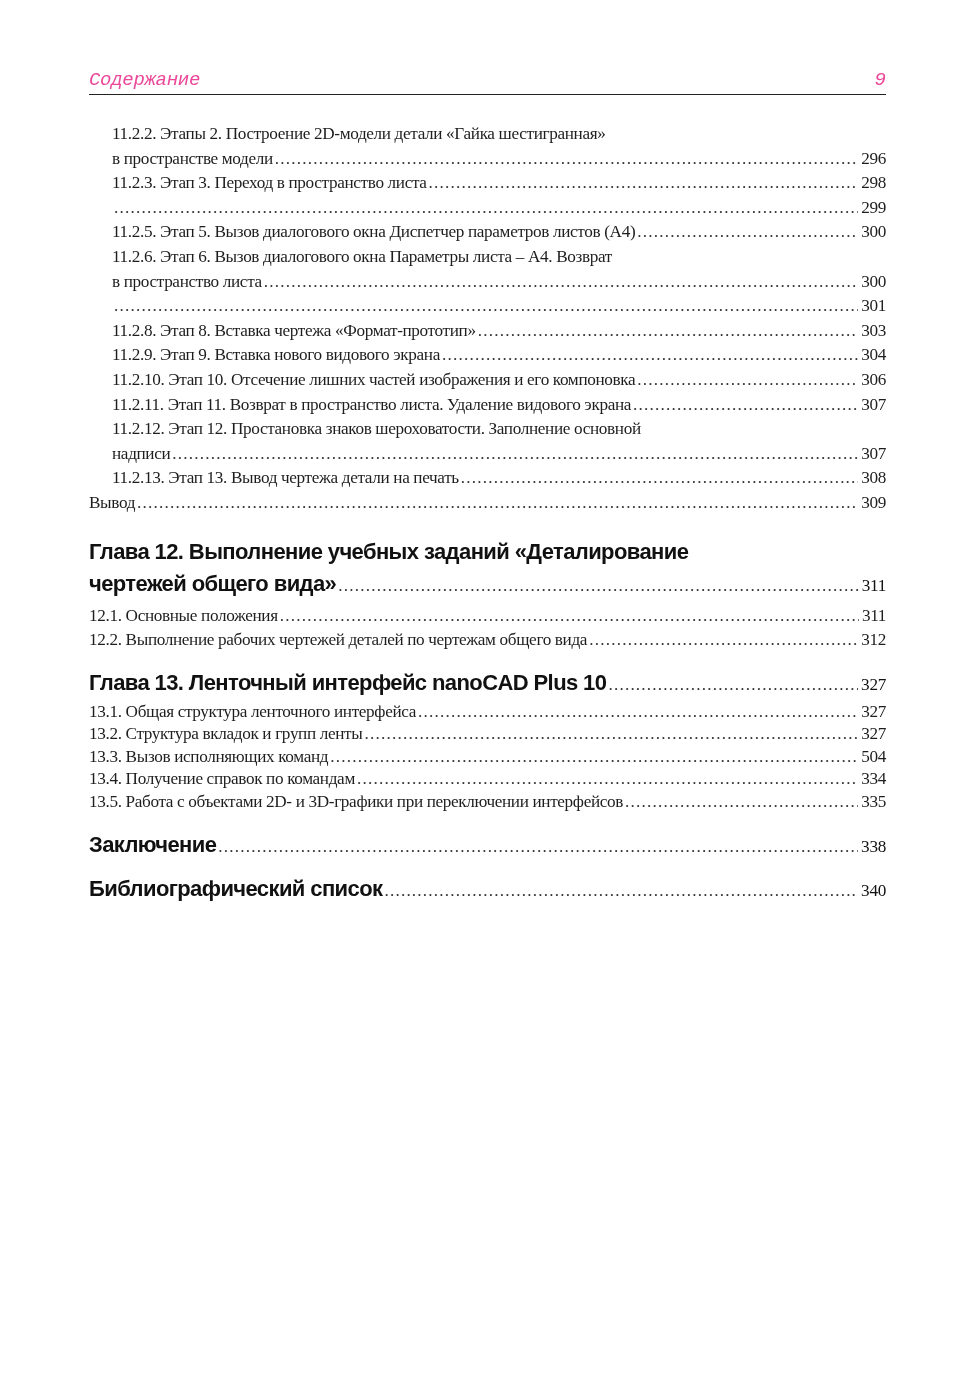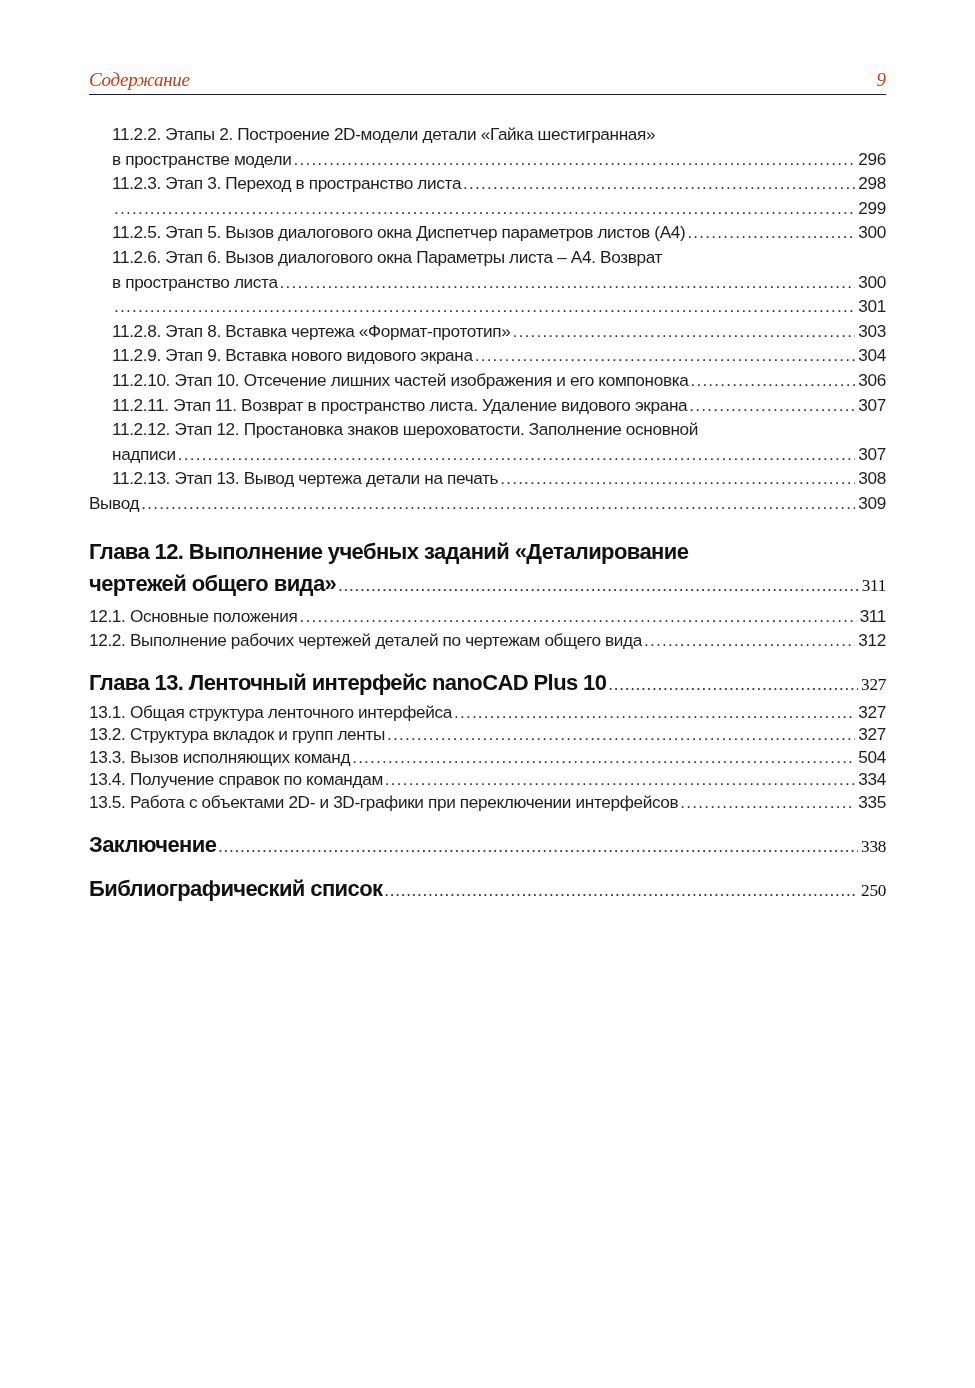--- a/index.html
+++ b/index.html
@@ -1,29 +1,29 @@
 <!DOCTYPE html>
 <html><head>
   <meta charset="utf-8">
   <style>
     html, body { margin: 0; padding: 0; background: #ffffff; }
     body { width: 975px; height: 1388px; position: relative; color: #1a1a1a; overflow: hidden; }
     .header {
       position: absolute; left: 89px; top: 66px; width: 797px; height: 28px;
       border-bottom: 1.3px solid #222;
-      font-family: Liberation Serif, serif; font-style: italic;
-      font-size: 19px; color: #c2410c;
+      font-family: Liberation Mono, monospace; font-style: italic;
+      font-size: 19px; color: #ec4899;
     }
     .header .title { position: absolute; left: 0; top: 3px; letter-spacing: -0.3px; }
     .header .pagenum { position: absolute; right: 0; top: 3px; }
 
     .toc { position: absolute; left: 89px; top: 122px; width: 797px; }
     .entry {
       position: relative;
-      font-family: Liberation Sans, sans-serif; font-size: 17.2px; line-height: 24.6px;
+      font-family: Liberation Serif, serif; font-size: 17.2px; line-height: 24.6px;
       color: #1e1e1e; letter-spacing: -0.35px;
     }
     .entry.sub { padding-left: 23px; }
     .line { display: flex; align-items: baseline; }
     .line .txt { white-space: nowrap; }
     .line .dots {
       flex: 1; overflow: hidden; white-space: nowrap; margin: 0 3px 0 2px;
       letter-spacing: 1.2px; color: #333;
     }
     .line .dots::before {
@@ -235,17 +235,17 @@
       <span class="pg">338</span>
     </div>
   </div>
 
   <div style="height:10px"></div>
 
   <div class="entry chapter">
     <div class="line">
       <span class="txt">Библиографический список</span>
       <span class="dots"></span>
-      <span class="pg">250</span>
+      <span class="pg">340</span>
     </div>
   </div>
 
 </div>
 
 </body></html>

